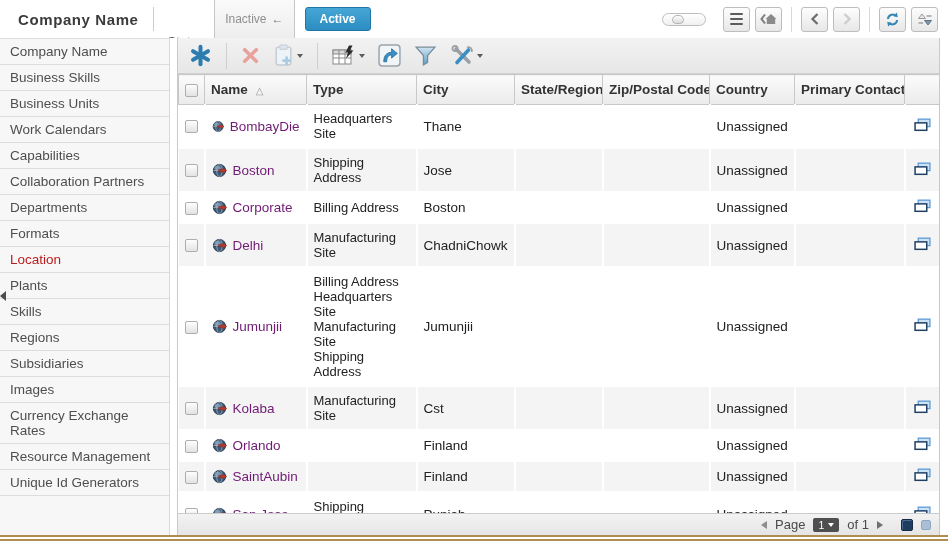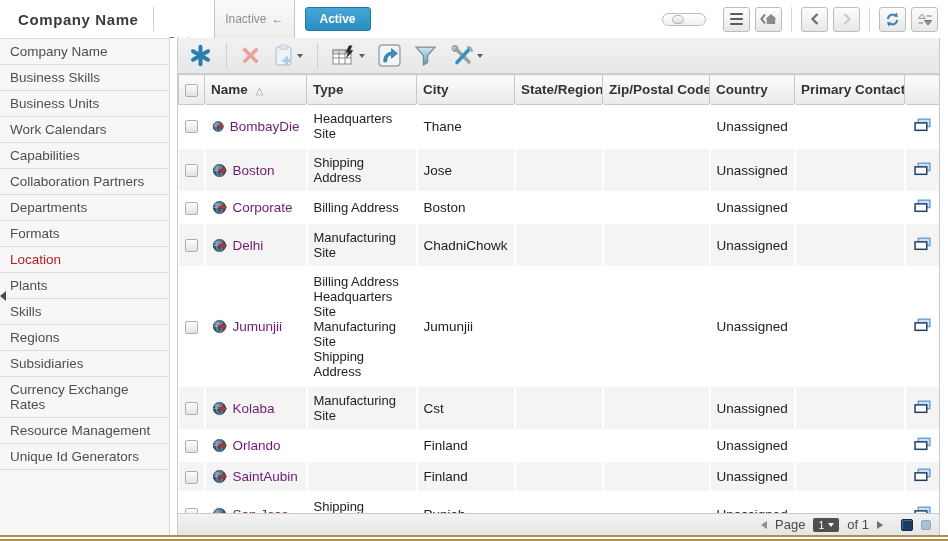--- a/index.html
+++ b/index.html
@@ -168,20 +168,21 @@
       <div class="item"><span>Work Calendars</span></div>
       <div class="item"><span>Capabilities</span></div>
       <div class="item"><span>Collaboration Partners</span></div>
       <div class="item"><span>Departments</span></div>
       <div class="item"><span>Formats</span></div>
       <div class="item active"><span>Location</span></div>
       <div class="item"><span>Plants</span></div>
       <div class="item"><span>Skills</span></div>
       <div class="item"><span>Regions</span></div>
       <div class="item"><span>Subsidiaries</span></div>
+      <div class="item"><span>Images</span></div>
       <div class="item"><span>Currency Exchange Rates</span></div>
       <div class="item"><span>Resource Management</span></div>
       <div class="item"><span>Unique Id Generators</span></div>
     </nav>
   <div class="collapse-handle"></div>
   <div class="gutter"></div>
 
   <main class="main">
 
     <div class="toolbar">

